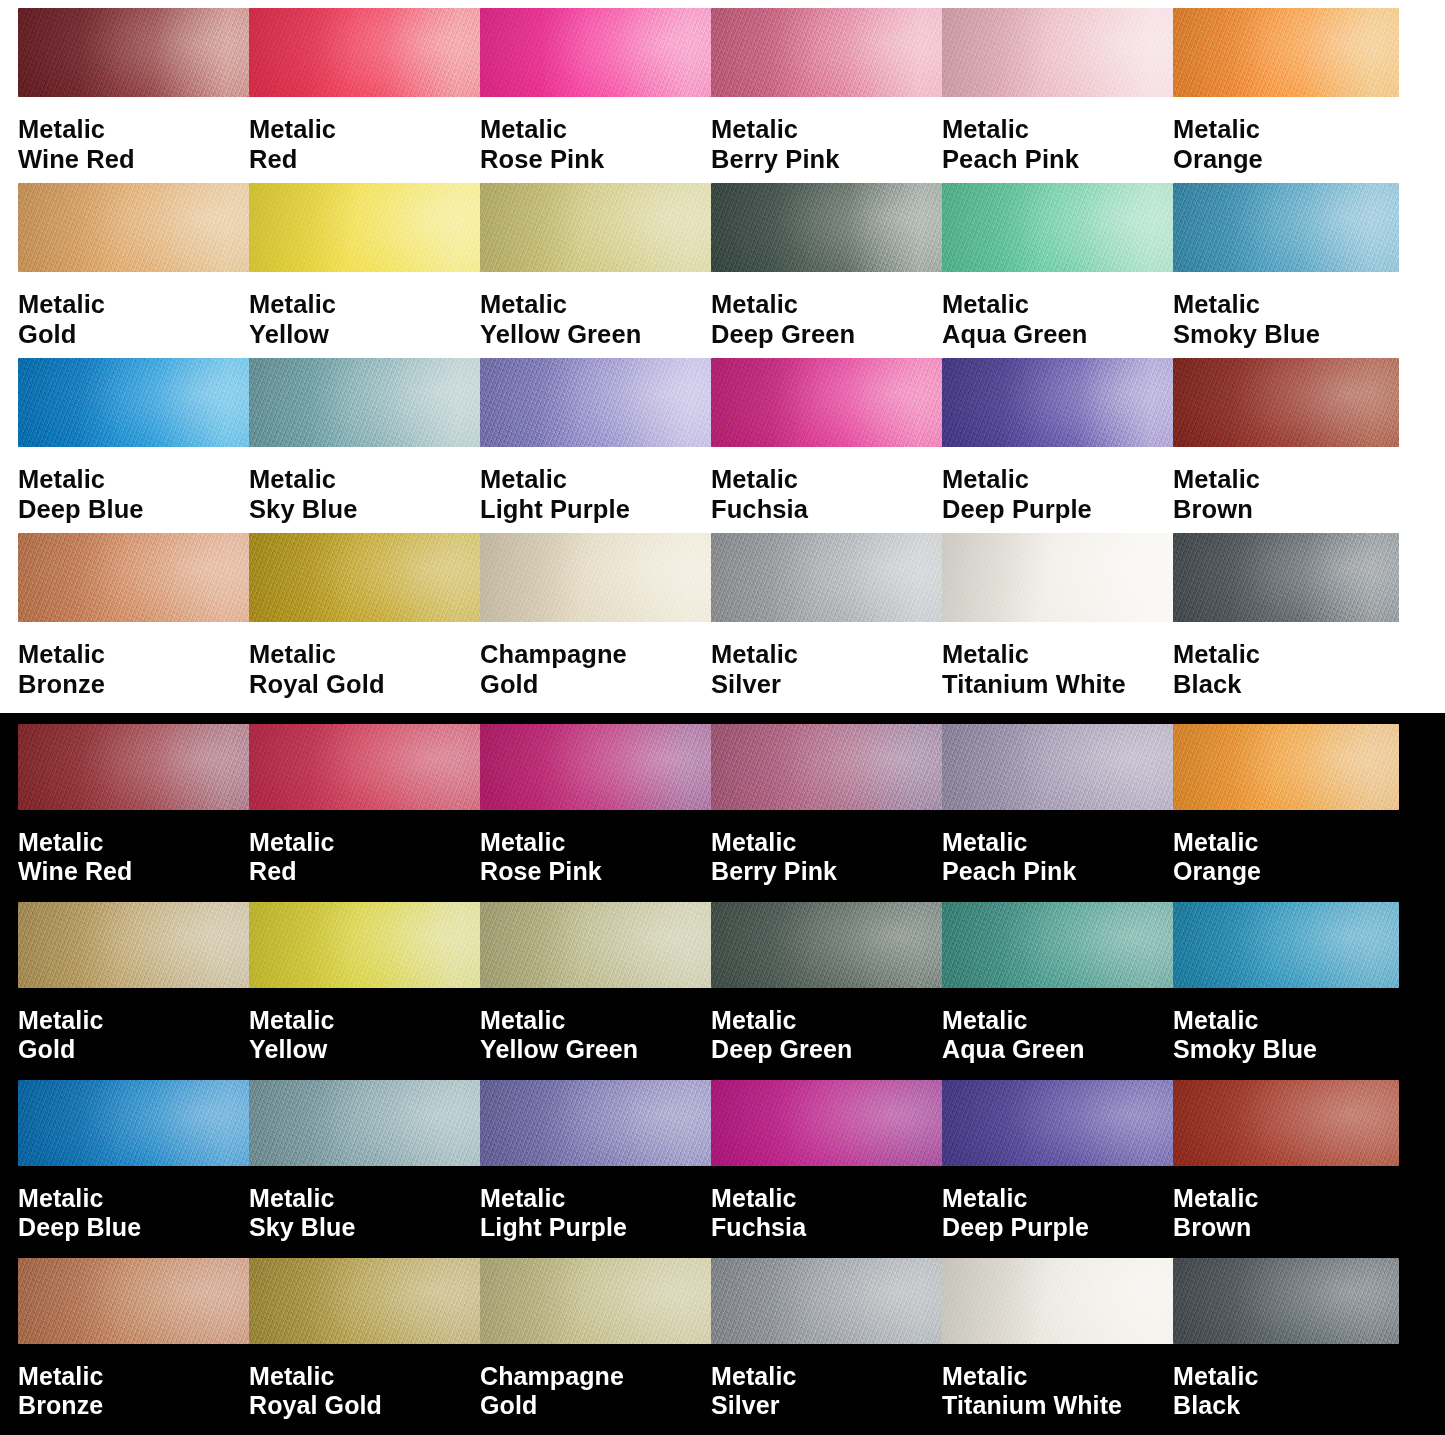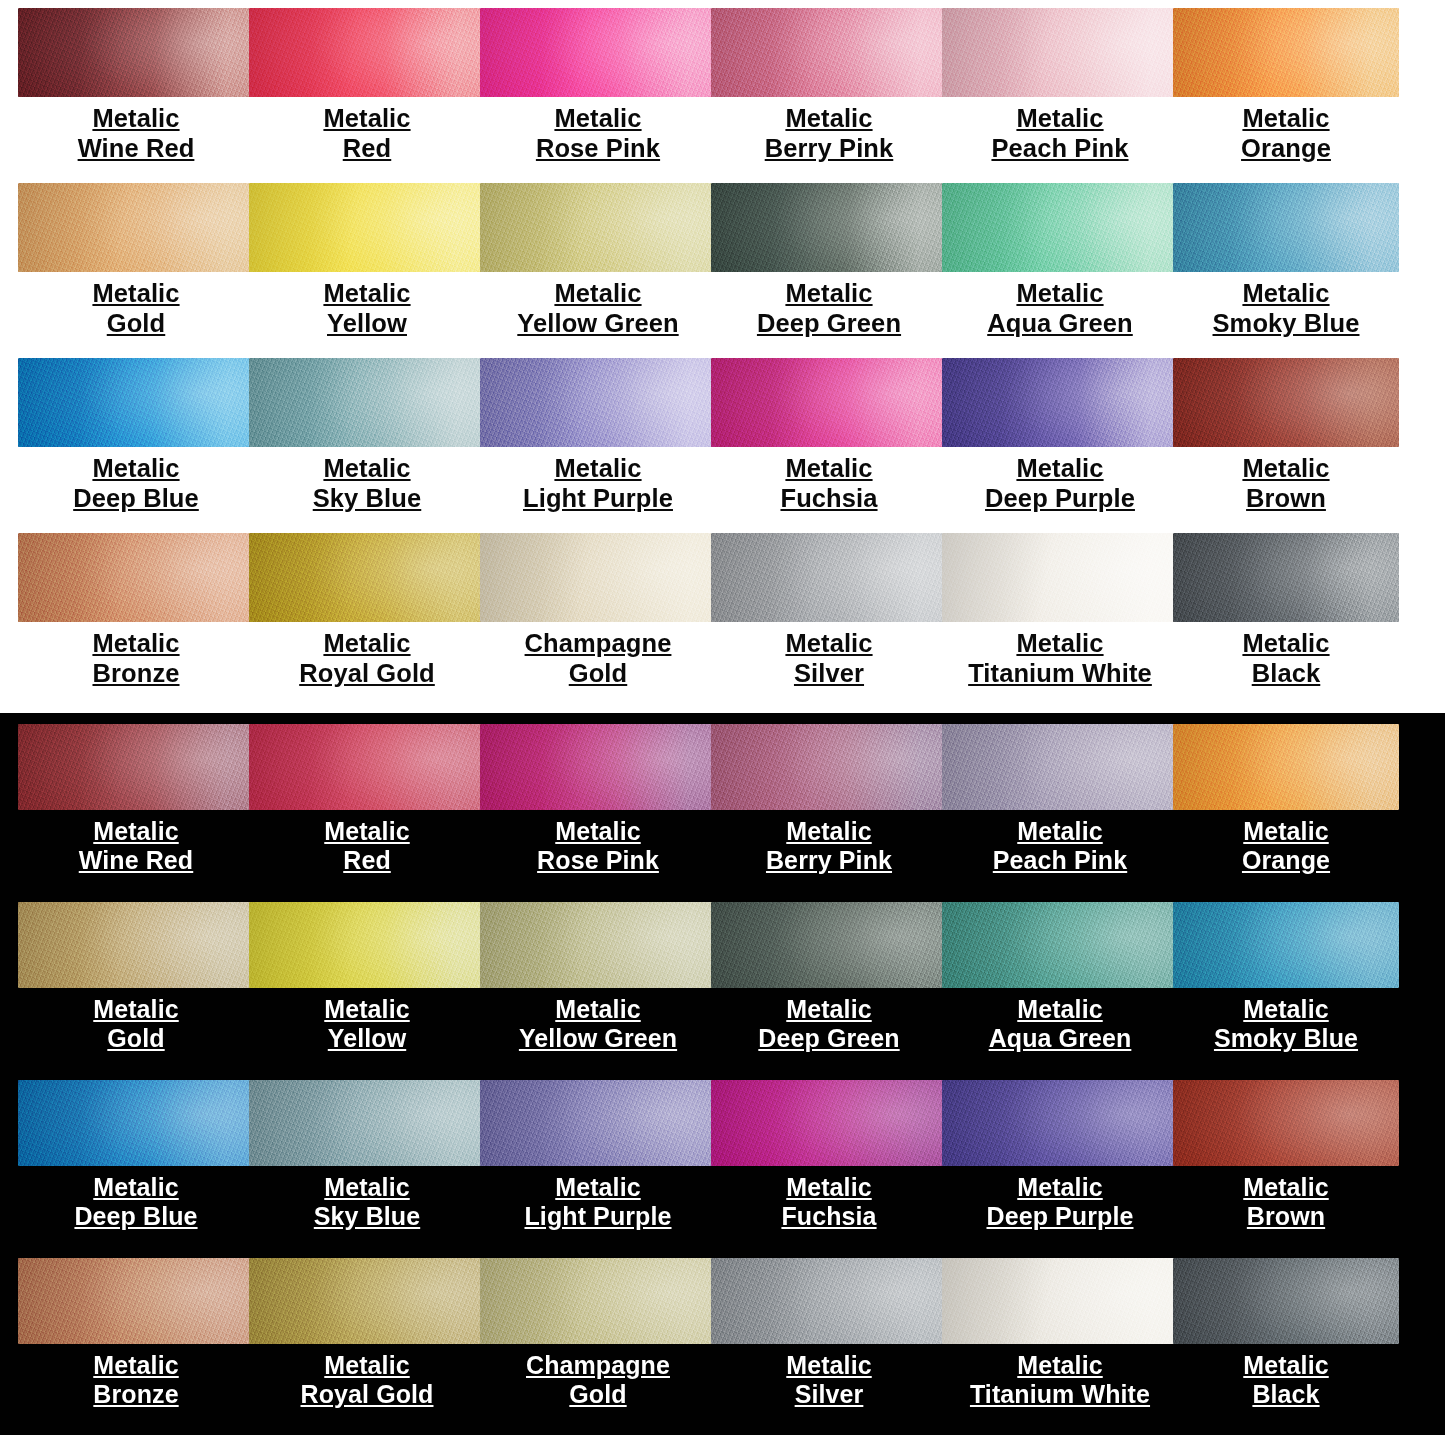--- a/index.html
+++ b/index.html
@@ -52,27 +52,26 @@
   .swatch::after{
     content:"";
     position:absolute; inset:0;
     background:
       radial-gradient(120% 160% at 78% 40%, rgba(255,255,255,.33) 0%, rgba(255,255,255,.08) 42%, rgba(255,255,255,0) 70%),
       linear-gradient(100deg, rgba(0,0,0,.14) 0%, rgba(0,0,0,0) 45%);
     pointer-events:none;
   }
 
   .label {
-    text-align:center;
+    text-align:left;
     font-weight:bold;
     line-height:1.17;
     letter-spacing:.1px;
-    padding-top:7px;
+    padding-top:18px;
     width:236px;
-    text-decoration:underline;
   }
   .cell.wide .label { width:226px; }
   .light .label { color:#0a0a0a; font-size:25.5px; }
   .dark  .label { color:#ffffff; font-size:25px; }
   .label .l2 { display:block; }
 </style>
 </head>
 <body>
 
 <div id="sheet">

